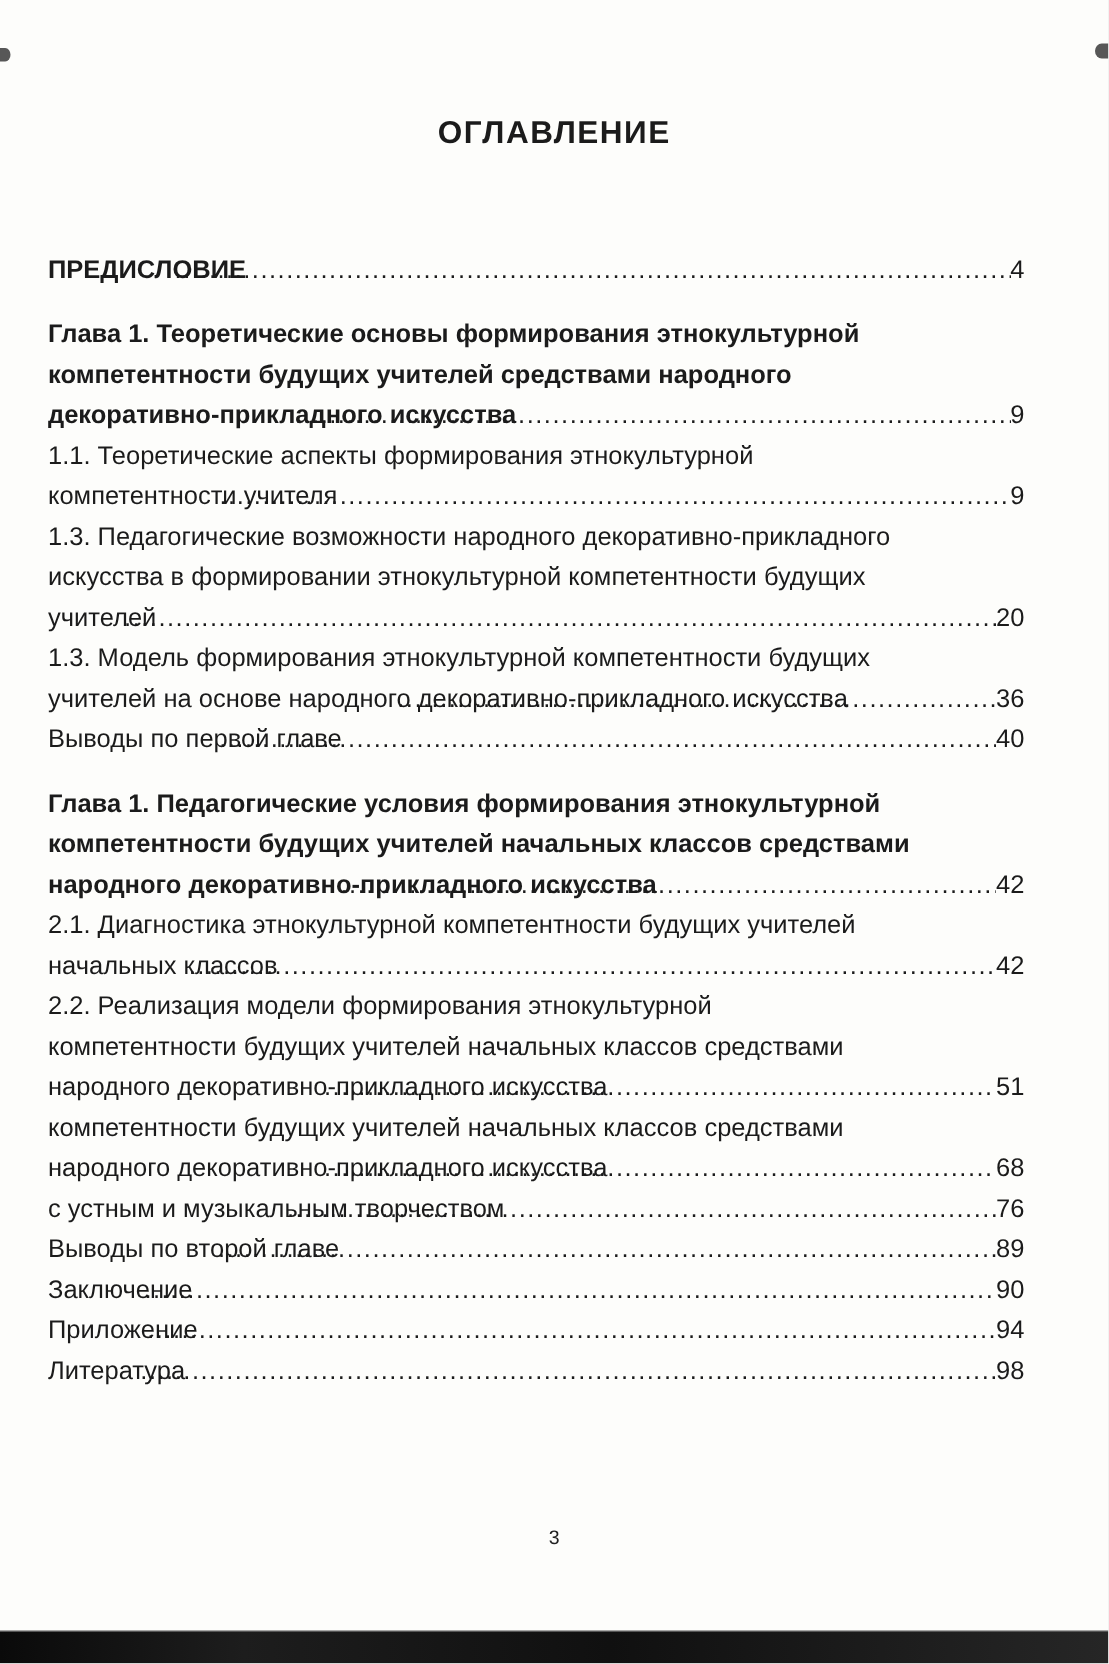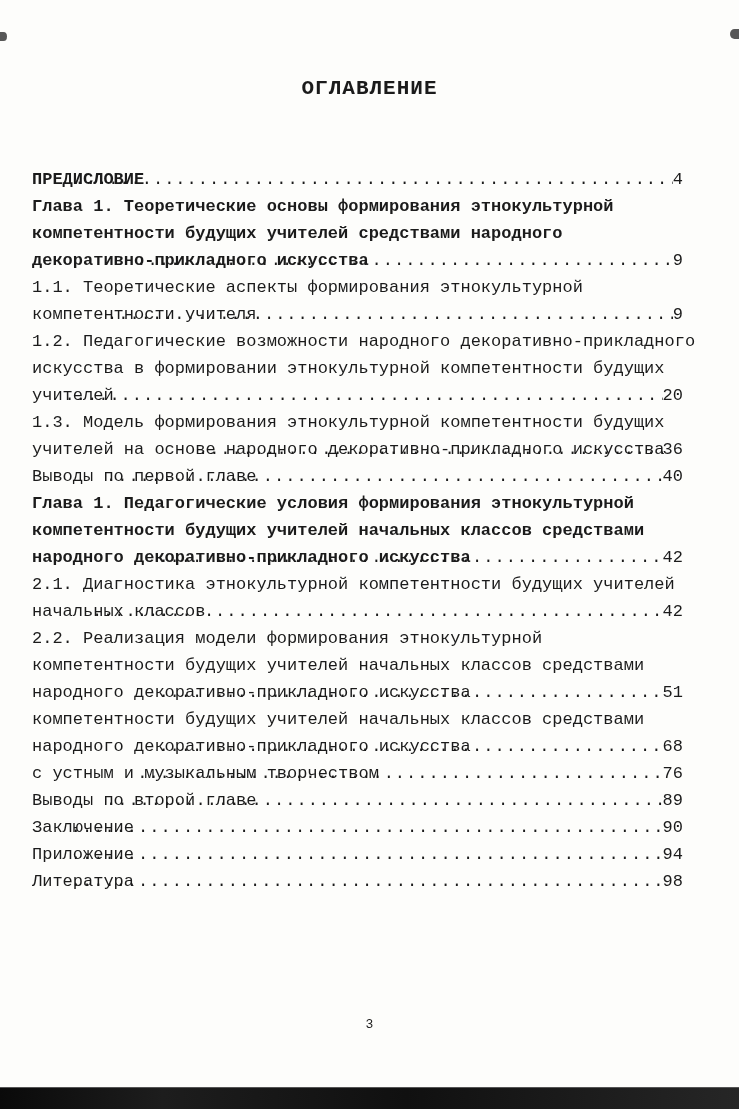--- a/index.html
+++ b/index.html
@@ -7,38 +7,38 @@
     padding: 0;
     background: #e9e9e9;
   }
   .page {
     position: relative;
     width: 739px;
     height: 1109px;
     margin: 0 auto;
     background: #fdfdfb;
     color: #1b1b1b;
-    font-family: Liberation Mono, monospace;
+    font-family: Liberation Sans, sans-serif;
     overflow: hidden;
   }
   .title {
     margin: 0 0 64px 0;
     padding-top: 76px;
     font-size: 21px;
     line-height: 26px;
     font-weight: bold;
     letter-spacing: 1px;
     text-align: center;
   }
   .toc {
     padding: 0 56px 0 32px;
     font-size: 17px;
     line-height: 27px;
   }
-  .toc-entry.gap { }
+  .toc-entry.gap { margin-top: 16px; }
   .toc-entry.bold .toc-text { font-weight: bold; }
   .toc-line {
     display: flex;
     align-items: baseline;
   }
   .toc-text {
     flex: 0 1 auto;
     min-width: 0;
     white-space: nowrap;
   }
@@ -131,21 +131,21 @@
           <span class="toc-text">1.1. Теоретические аспекты формирования этнокультурной</span>
         </div>
         <div class="toc-line">
           <span class="toc-text">компетентности учителя</span>
           <span class="dots"></span>
           <span class="pagenum">9</span>
         </div>
       </div>
       <div class="toc-entry">
         <div class="toc-line">
-          <span class="toc-text">1.2. Педагогические возможности народного декоративно-прикладного</span>
+          <span class="toc-text">1.3. Педагогические возможности народного декоративно-прикладного</span>
         </div>
         <div class="toc-line">
           <span class="toc-text">искусства в формировании этнокультурной компетентности будущих</span>
         </div>
         <div class="toc-line">
           <span class="toc-text">учителей</span>
           <span class="dots"></span>
           <span class="pagenum">20</span>
         </div>
       </div>

